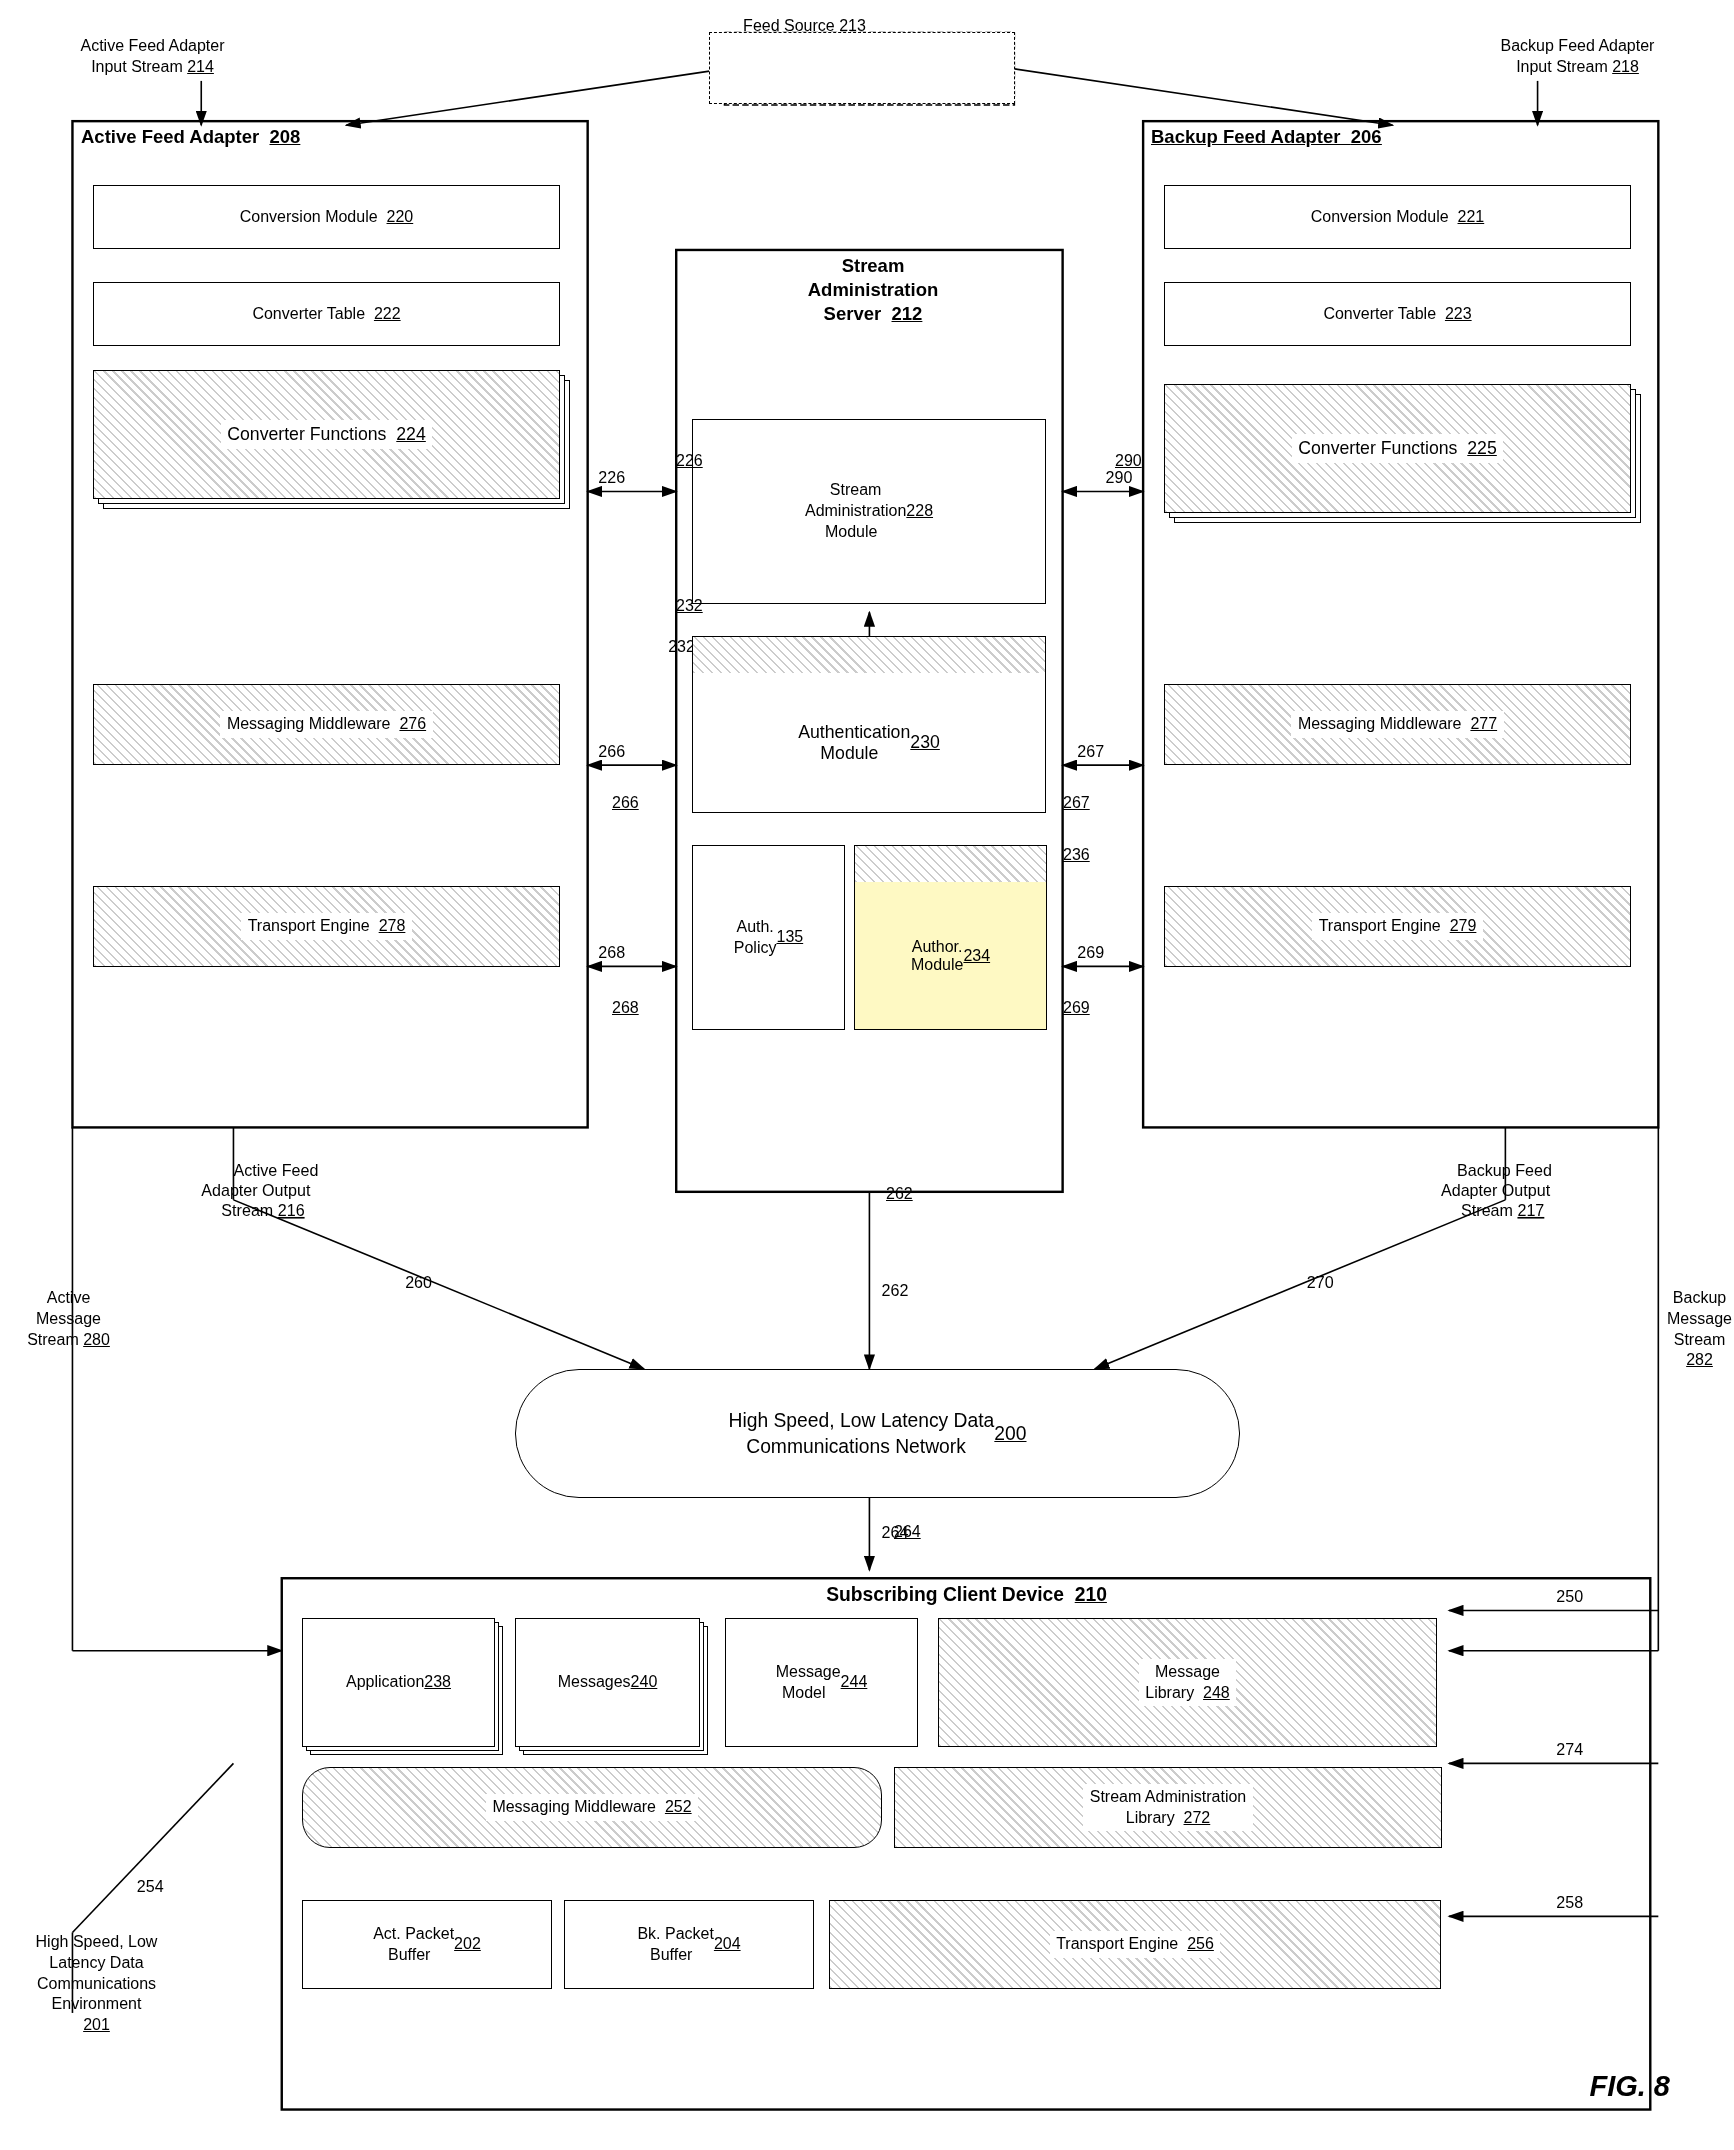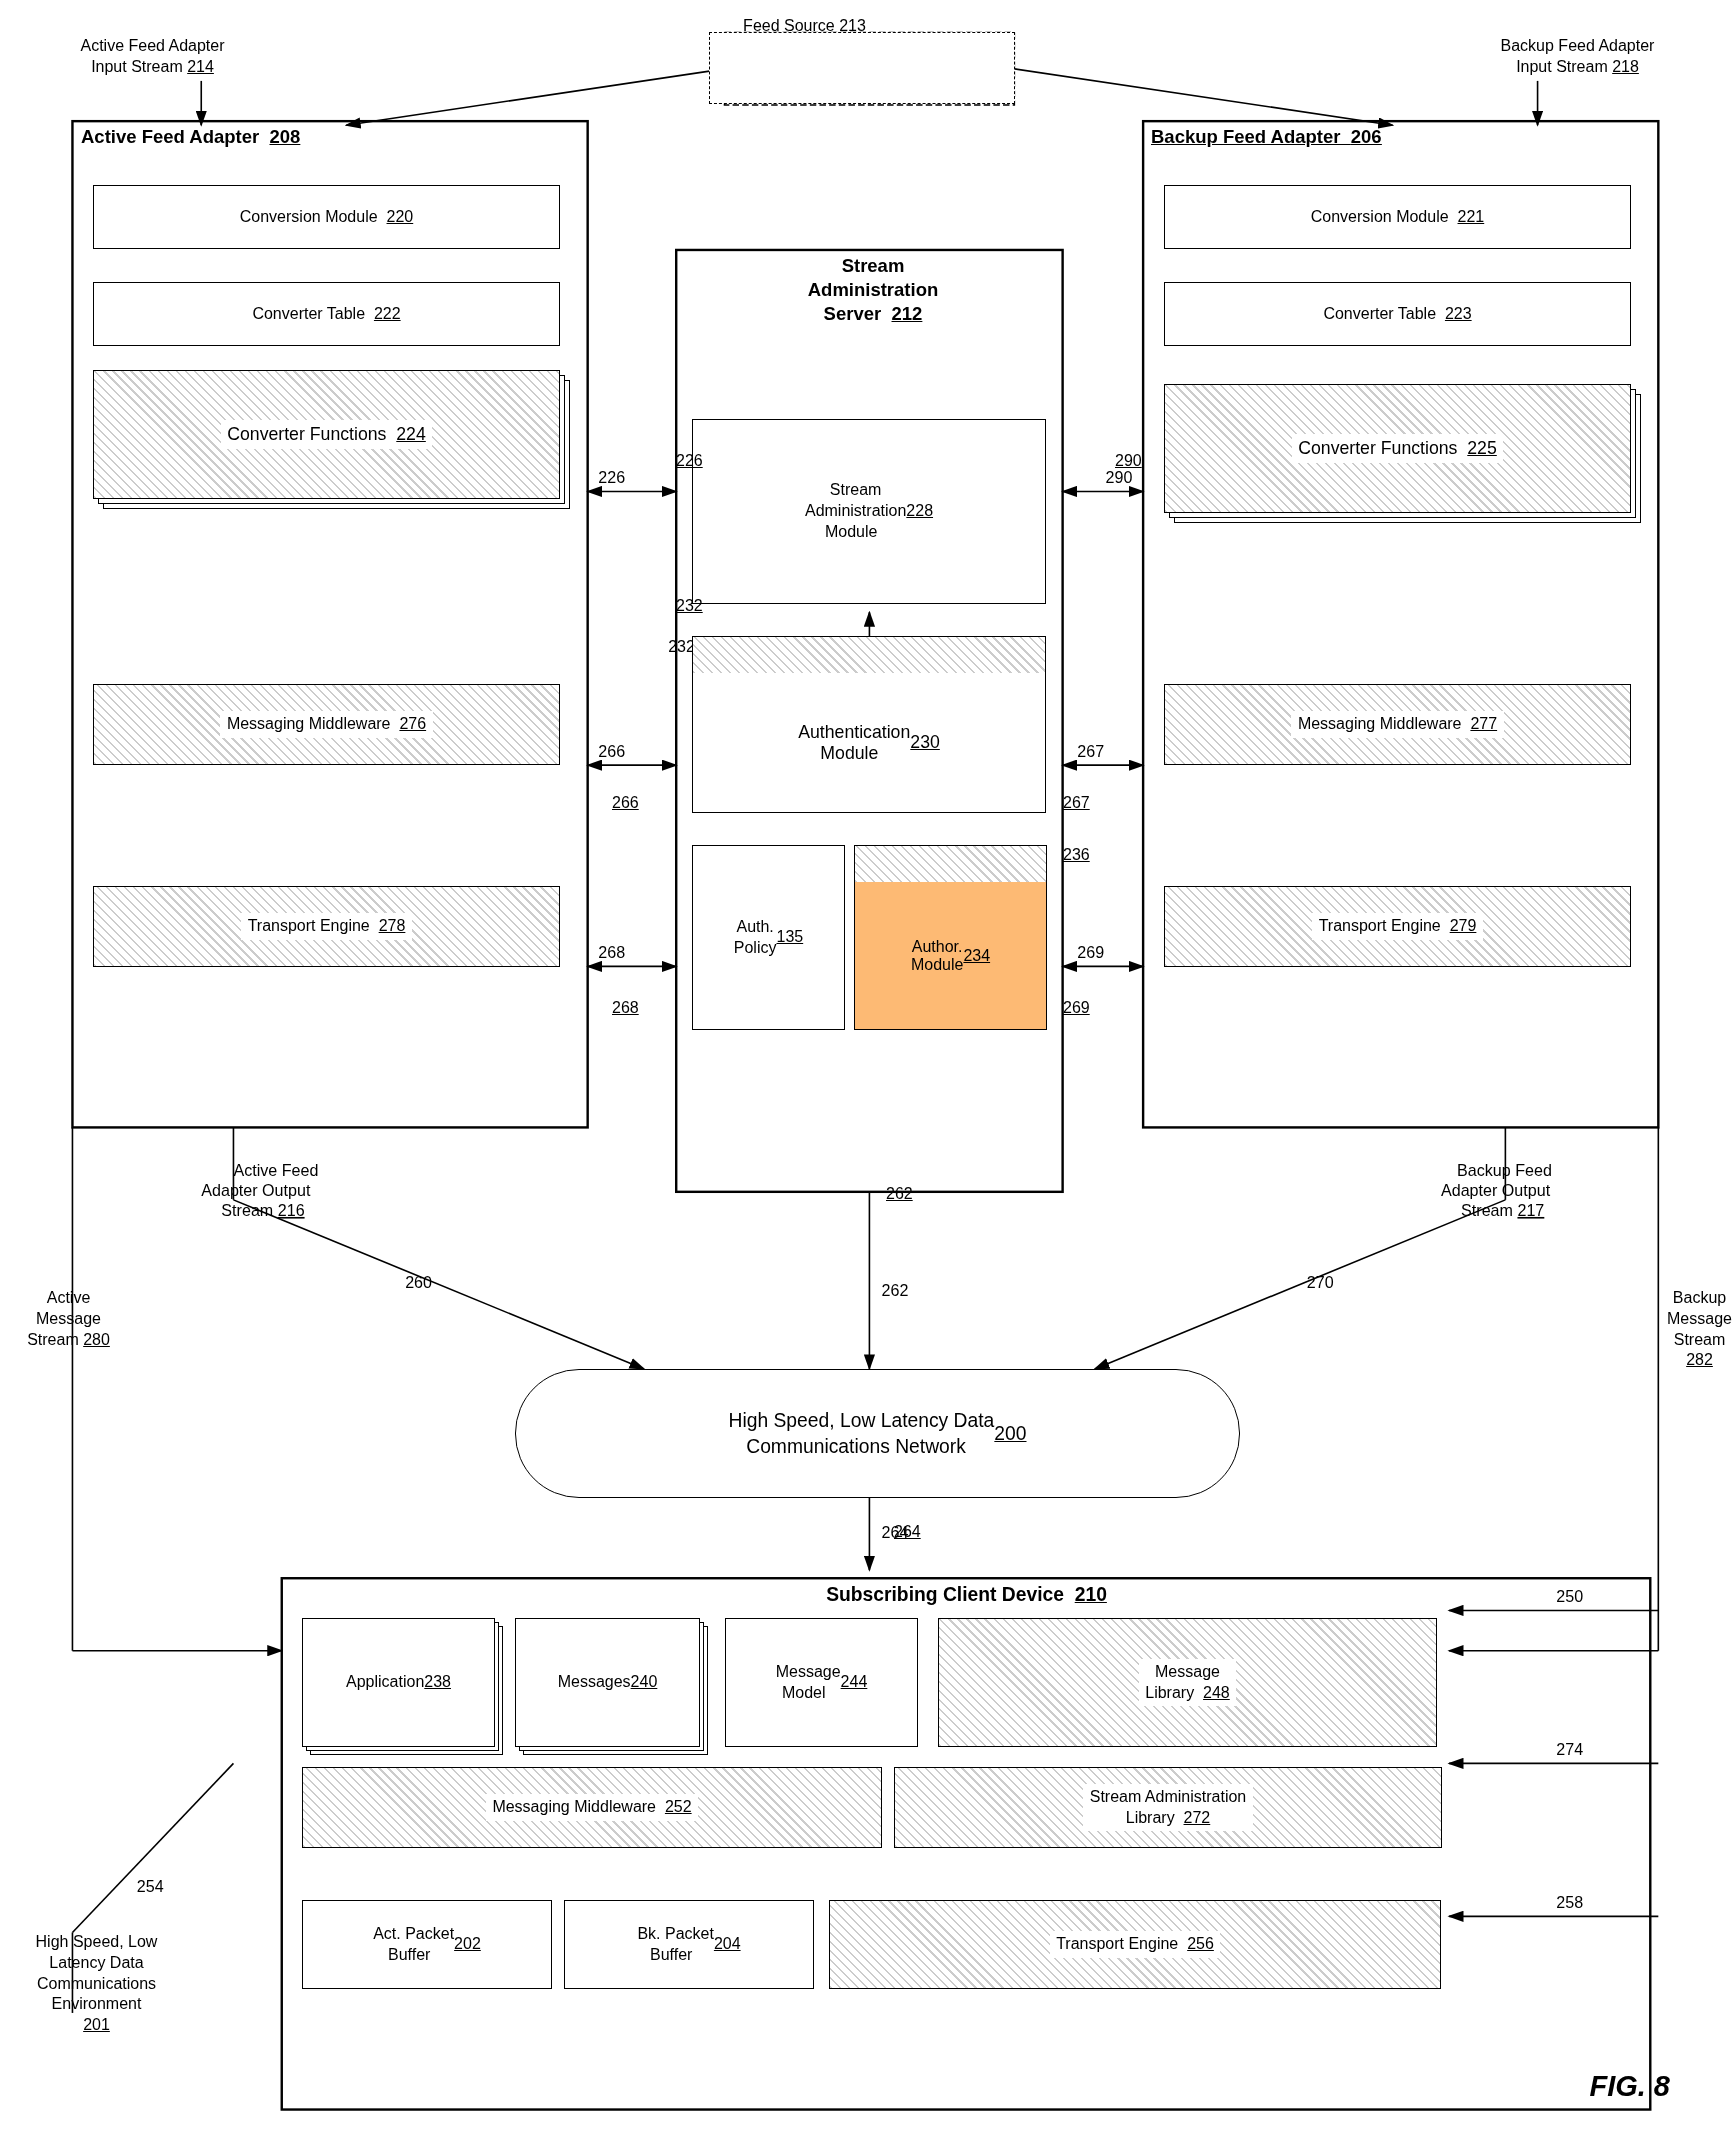--- a/index.html
+++ b/index.html
@@ -289,21 +289,21 @@
     <div style="position:absolute; top:0; left:0; right:0; height:36px; background: repeating-linear-gradient(45deg, #ccc, #ccc 1.6px, #fff 1.6px, #fff 6.4px);"></div>
     <div style="position:absolute; top:36px; left:0; right:0; bottom:0; display:flex; align-items:center; justify-content:center; font-size:17.7px; text-align:center;">
       Authentication<br>Module &nbsp;<span class="ref-num">230</span>
     </div>
   </div>
 
   <div class="box-inner" style="left:692px; top:845px; width:153px; height:185px; font-size:16px;">
     Auth.<br>Policy<br><span class="ref-num">135</span>
   </div>
 
-  <div style="position:absolute; left:854px; top:845px; width:193px; height:185px; border:1.6px solid #000; background:#fdba74;">
+  <div style="position:absolute; left:854px; top:845px; width:193px; height:185px; border:1.6px solid #000; background:#fef9c3;">
     <div style="position:absolute; top:0; left:0; right:0; height:36px; background: repeating-linear-gradient(45deg, #ccc, #ccc 1.6px, #fff 1.6px, #fff 6.4px);"></div>
     <div style="position:absolute; top:36px; left:0; right:0; bottom:0; display:flex; align-items:center; justify-content:center; font-size:16px; text-align:center;">
       Author.<br>Module<br><span class="ref-num">234</span>
     </div>
   </div>
 
   <div class="cloud" style="left:515px; top:1369px; width:725px; height:129px; border-radius:64px; font-size:19.3px; text-align:center;">
     High Speed, Low Latency Data<br>Communications Network &nbsp;<span class="ref-num">200</span>
   </div>
 
@@ -328,21 +328,21 @@
   </div>
 
   <div class="box-inner" style="left:725px; top:1618px; width:193px; height:129px;">
     Message<br>Model &nbsp;<span class="ref-num">244</span>
   </div>
 
   <div class="box-inner hatched" style="left:938px; top:1618px; width:499px; height:129px;">
     <span style="background:#fff; padding:3.2px 6.4px;">Message<br>Library &nbsp;<span class="ref-num">248</span></span>
   </div>
 
-  <div class="box-inner hatched" style="left:302px; top:1767px; width:580px; height:81px;">
+  <div class="box-inner hatched" style="left:302px; top:1767px; width:580px; height:81px;border-radius:28px;">
     <span style="background:#fff; padding:3.2px 6.4px;">Messaging Middleware &nbsp;<span class="ref-num">252</span></span>
   </div>
 
   <div class="box-inner hatched" style="left:894px; top:1767px; width:548px; height:81px;">
     <span style="background:#fff; padding:3.2px 6.4px; text-align:center;">Stream Administration<br>Library &nbsp;<span class="ref-num">272</span></span>
   </div>
 
   <div class="box-inner" style="left:302px; top:1900px; width:250px; height:89px; font-size:16px;">
     Act. Packet<br>Buffer &nbsp;<span class="ref-num">202</span>
   </div>

